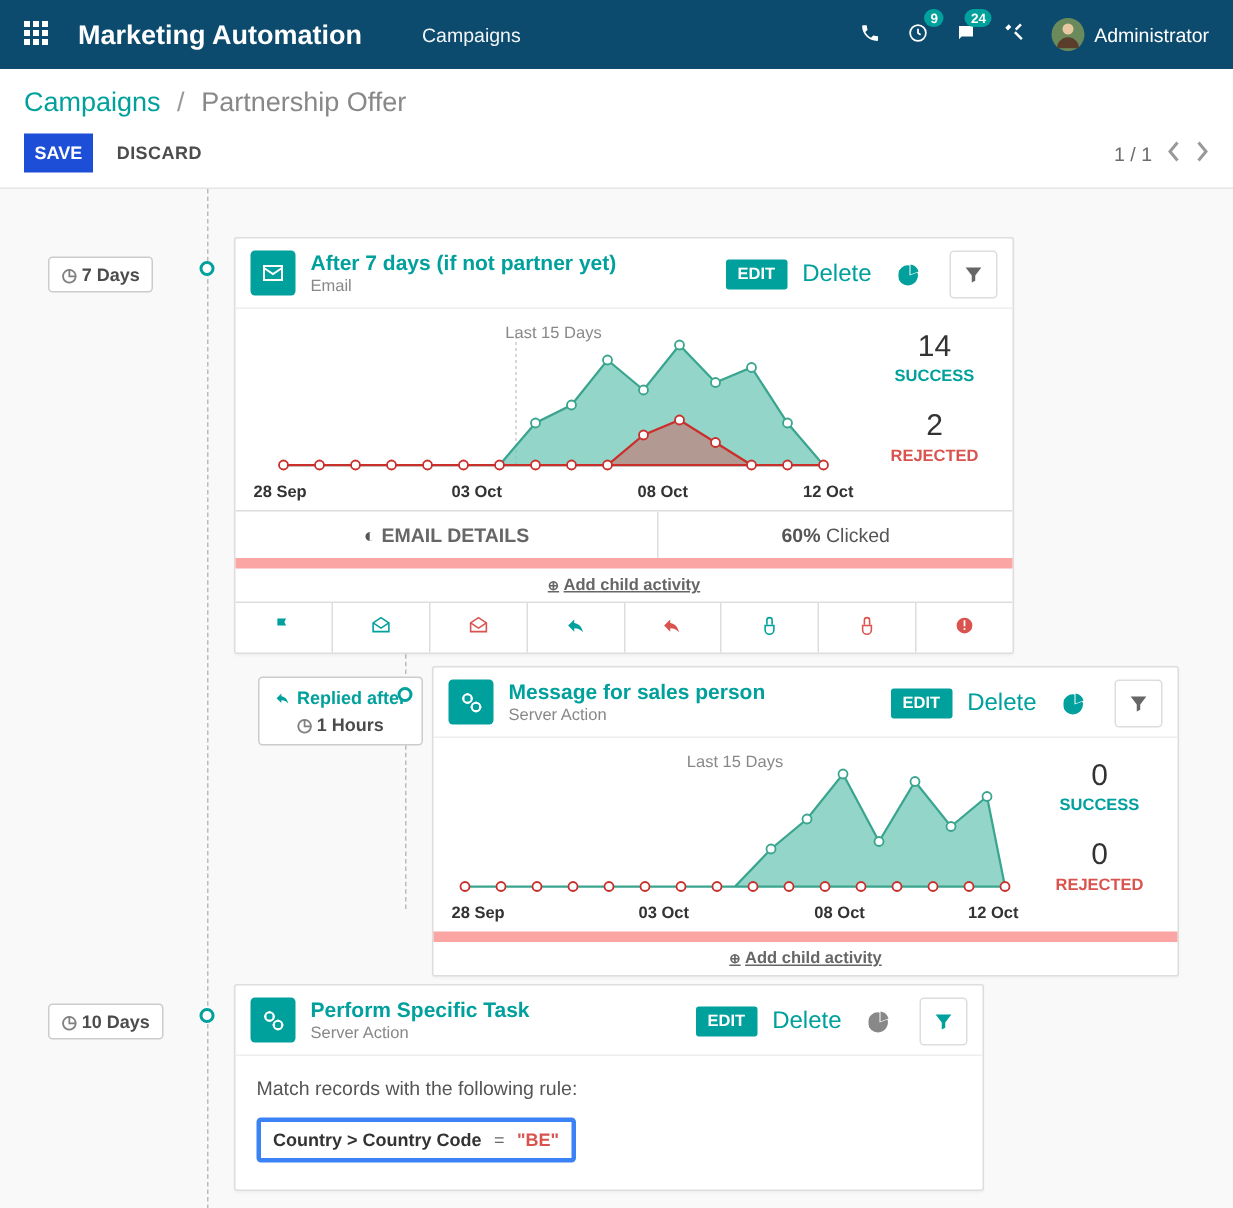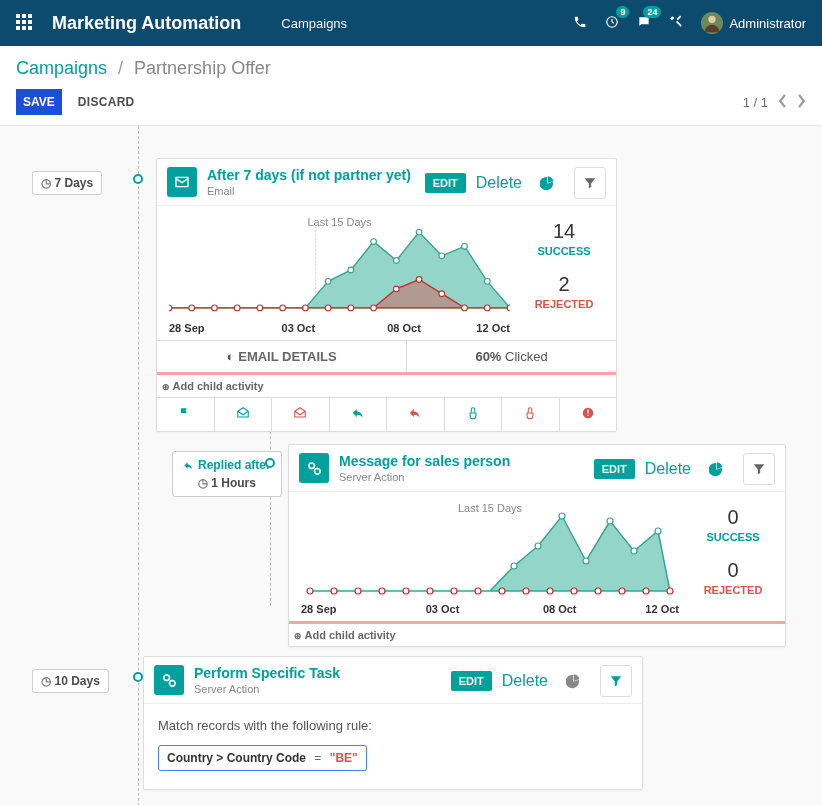--- a/index.html
+++ b/index.html
@@ -46,31 +46,31 @@
 .axis-lbl { font-size: 11px; font-weight: 700; color: #333; position: absolute; bottom: -4px; }
 .stats { width: 80px; text-align: center; }
 .stat-num { font-size: 20px; font-weight: 400; color: #333; }
 .stat-lab { font-size: 11px; font-weight: 700; margin-top: 2px; }
 .succ { color: #00a09d; } .rej { color: #d9534f; }
 .email-details { display: flex; border-top: 1px solid #ddd; }
 .ed-cell { flex: 1; text-align: center; padding: 8px 4px; border-right: 1px solid #ddd; font-size: 13px; color: #555; }
 .ed-cell:last-child { border-right: none; }
 .ed-title { font-weight: 700; color: #666; }
 .ed-cell b { font-weight: 700; }
-.add-child { text-align: left; padding: 5px; border-top: 3px solid #fca5a5; font-size: 11px; font-weight: 700; color: #666; cursor: pointer; }
+.add-child { text-align: center; padding: 5px; border-top: 7px solid #fca5a5; font-size: 11px; font-weight: 700; color: #666; cursor: pointer; text-decoration: underline; }
 .add-child .plus { font-size: 9px; margin-right: 3px; }
 .icon-row { display: flex; border-top: 1px solid #ddd; }
 .icon-row .cell { flex: 1; text-align: center; padding: 8px 0; border-right: 1px solid #ddd; cursor: pointer; }
 .icon-row .cell:last-child { border-right: none; }
 .teal { color: #00a09d; } .red { color: #d9534f; }
 .trigger-pill { position: absolute; background: #fff; border: 1px solid #ccc; border-radius: 3px; padding: 6px 10px; text-align: center; min-width: 70px; }
 .trigger-pill .tline1 { color: #00a09d; font-weight: 700; font-size: 12px; display: flex; align-items: center; gap: 4px; justify-content: center; }
 .trigger-pill .tline2 { font-weight: 700; font-size: 12px; margin-top: 4px; display: flex; align-items: center; justify-content: center; gap: 3px; }
 .rule-body { padding: 14px 14px 18px; color: #555; font-size: 13px; }
-.rule-chip { display: inline-block; border: 1px solid #3b82f6; border-radius: 3px; padding: 5px 8px; margin-top: 12px; font-size: 12px; }
+.rule-chip { display: inline-block; border: 3px solid #3b82f6; border-radius: 3px; padding: 5px 8px; margin-top: 12px; font-size: 12px; }
 .rule-chip .field { font-weight: 700; color: #333; }
 .rule-chip .eq { color: #666; margin: 0 5px; }
 .rule-chip .val { color: #d9534f; font-weight: 700; }
 
 .i-svg { width: 14px; height: 14px; }
 </style>
 </head>
 <body>
 
 <div class="topbar">
@@ -140,21 +140,21 @@
 
 <div class="canvas" style="height:690px;">
   <div class="vline"></div>
   <div class="vline2"></div>
 
   <div class="delay-pill" style="left:32px; top:45px;">
     <span class="clk">◷</span><span>7 Days</span>
   </div>
   <div class="node-dot" style="left:133px; top:48px;"></div>
 
-  <div class="card" style="left:156px; top:32px; width:461px;">
+  <div class="card" style="left:156px; top:32px; width:520px;">
     <div class="card-hdr">
       <div class="type-badge">
           <svg width="16" height="16" viewBox="0 0 24 24" fill="#fff">
             <path d="M3 5h18v14H3z" fill="none" stroke="#fff" stroke-width="2"></path>
             <path d="M3 7l9 6 9-6" stroke="#fff" stroke-width="2" fill="none"></path>
           </svg>
         </div>
       <div>
         <div class="card-title">After 7 days (if not partner yet)</div>
         <div class="card-sub">Email</div>
@@ -351,21 +351,21 @@
       </div>
     </div>
     <div class="add-child"><span class="plus">⊕</span><span>Add child activity</span></div>
   </div>
 
   <div class="delay-pill" style="left:32px; top:543px;">
     <span class="clk">◷</span><span>10 Days</span>
   </div>
   <div class="node-dot" style="left:133px; top:546px;"></div>
 
-  <div class="card" style="left:143px; top:530px; width:500px;">
+  <div class="card" style="left:156px; top:530px; width:500px;">
     <div class="card-hdr">
       <div class="type-badge">
           <svg width="17" height="17" viewBox="0 0 24 24" fill="#fff">
             <circle cx="8" cy="8" r="4" fill="none" stroke="#fff" stroke-width="2"></circle>
             <circle cx="16" cy="16" r="4" fill="none" stroke="#fff" stroke-width="2"></circle>
             <path d="M8 3v2M8 11v2M3 8h2M11 8h2M16 11v2M16 19v2M11 16h2M19 16h2" stroke="#fff" stroke-width="2"></path>
           </svg>
         </div>
       <div>
         <div class="card-title">Perform Specific Task</div>

